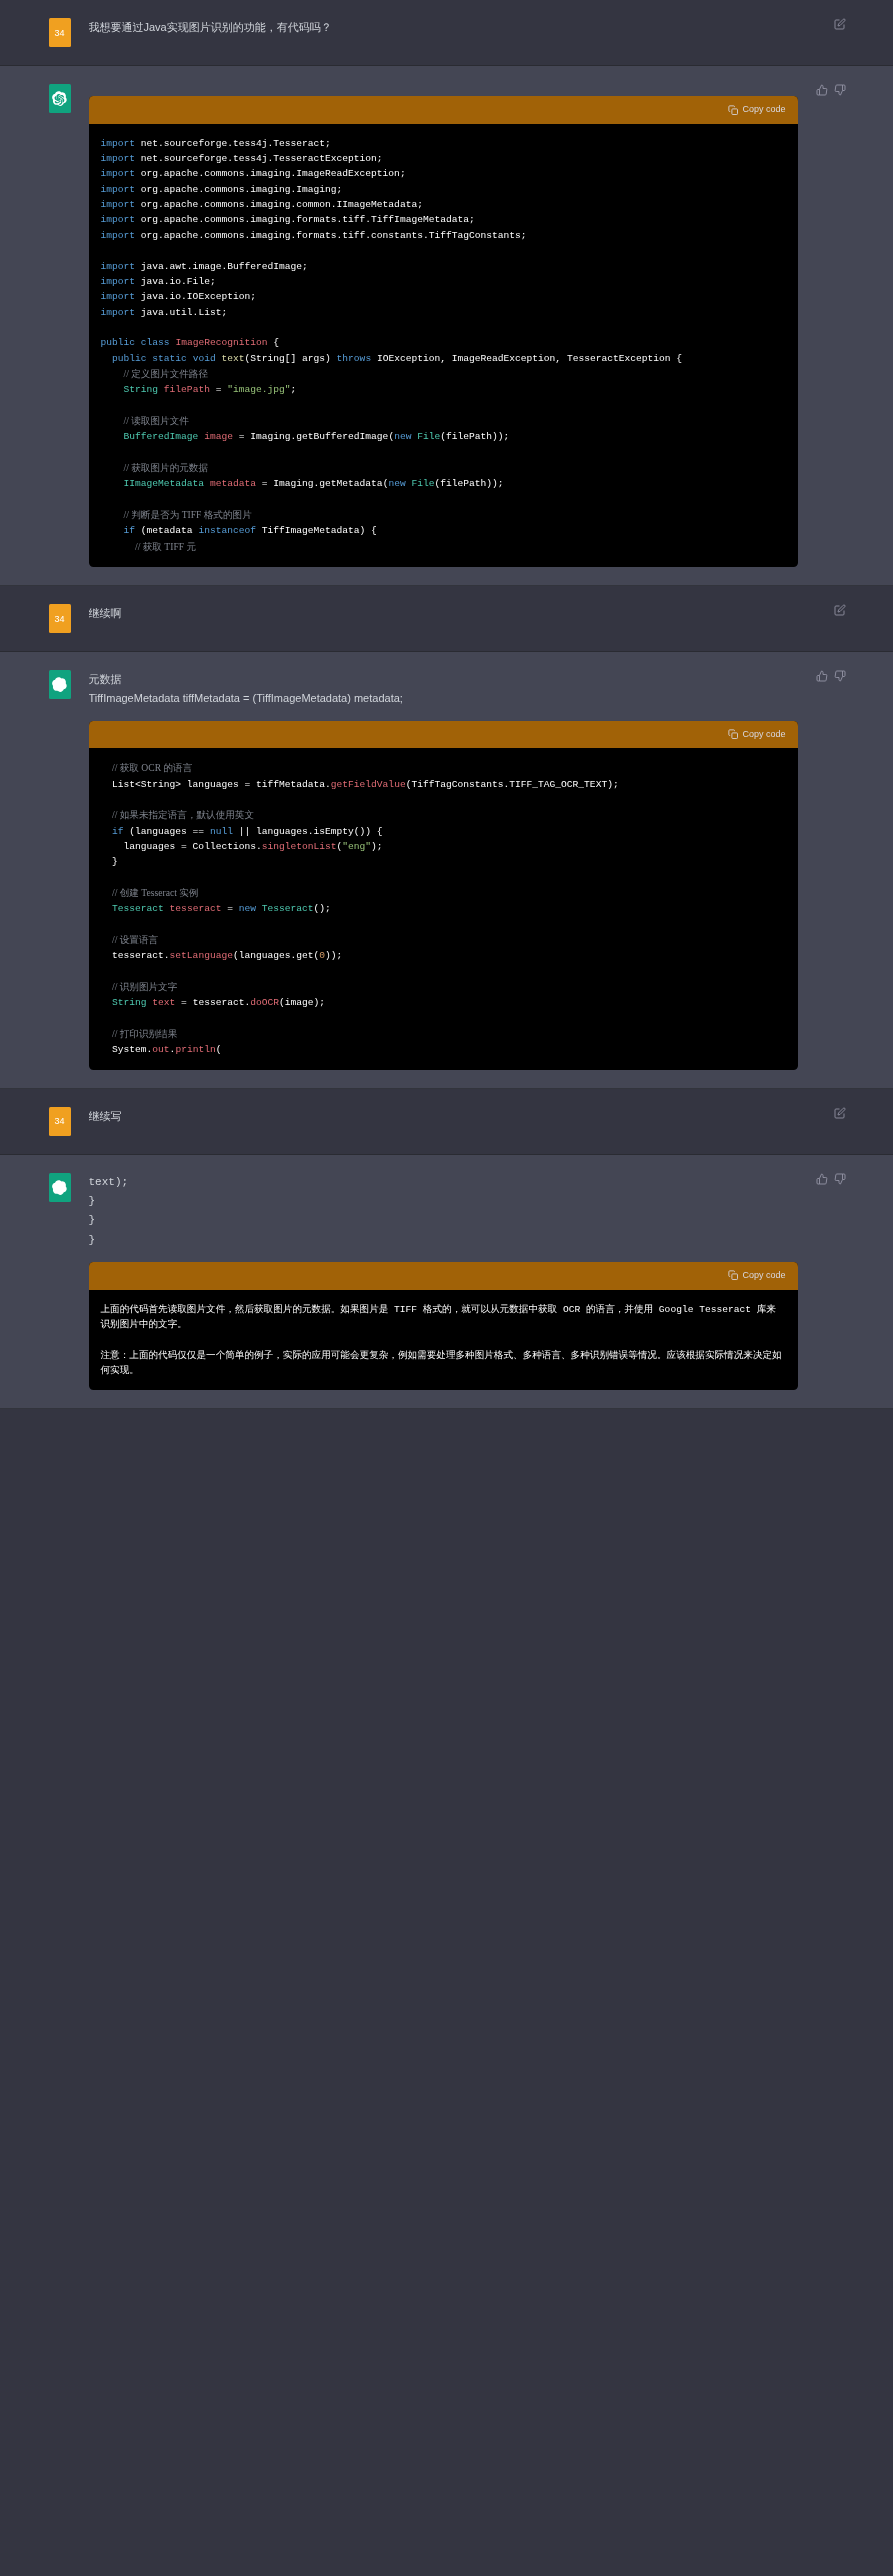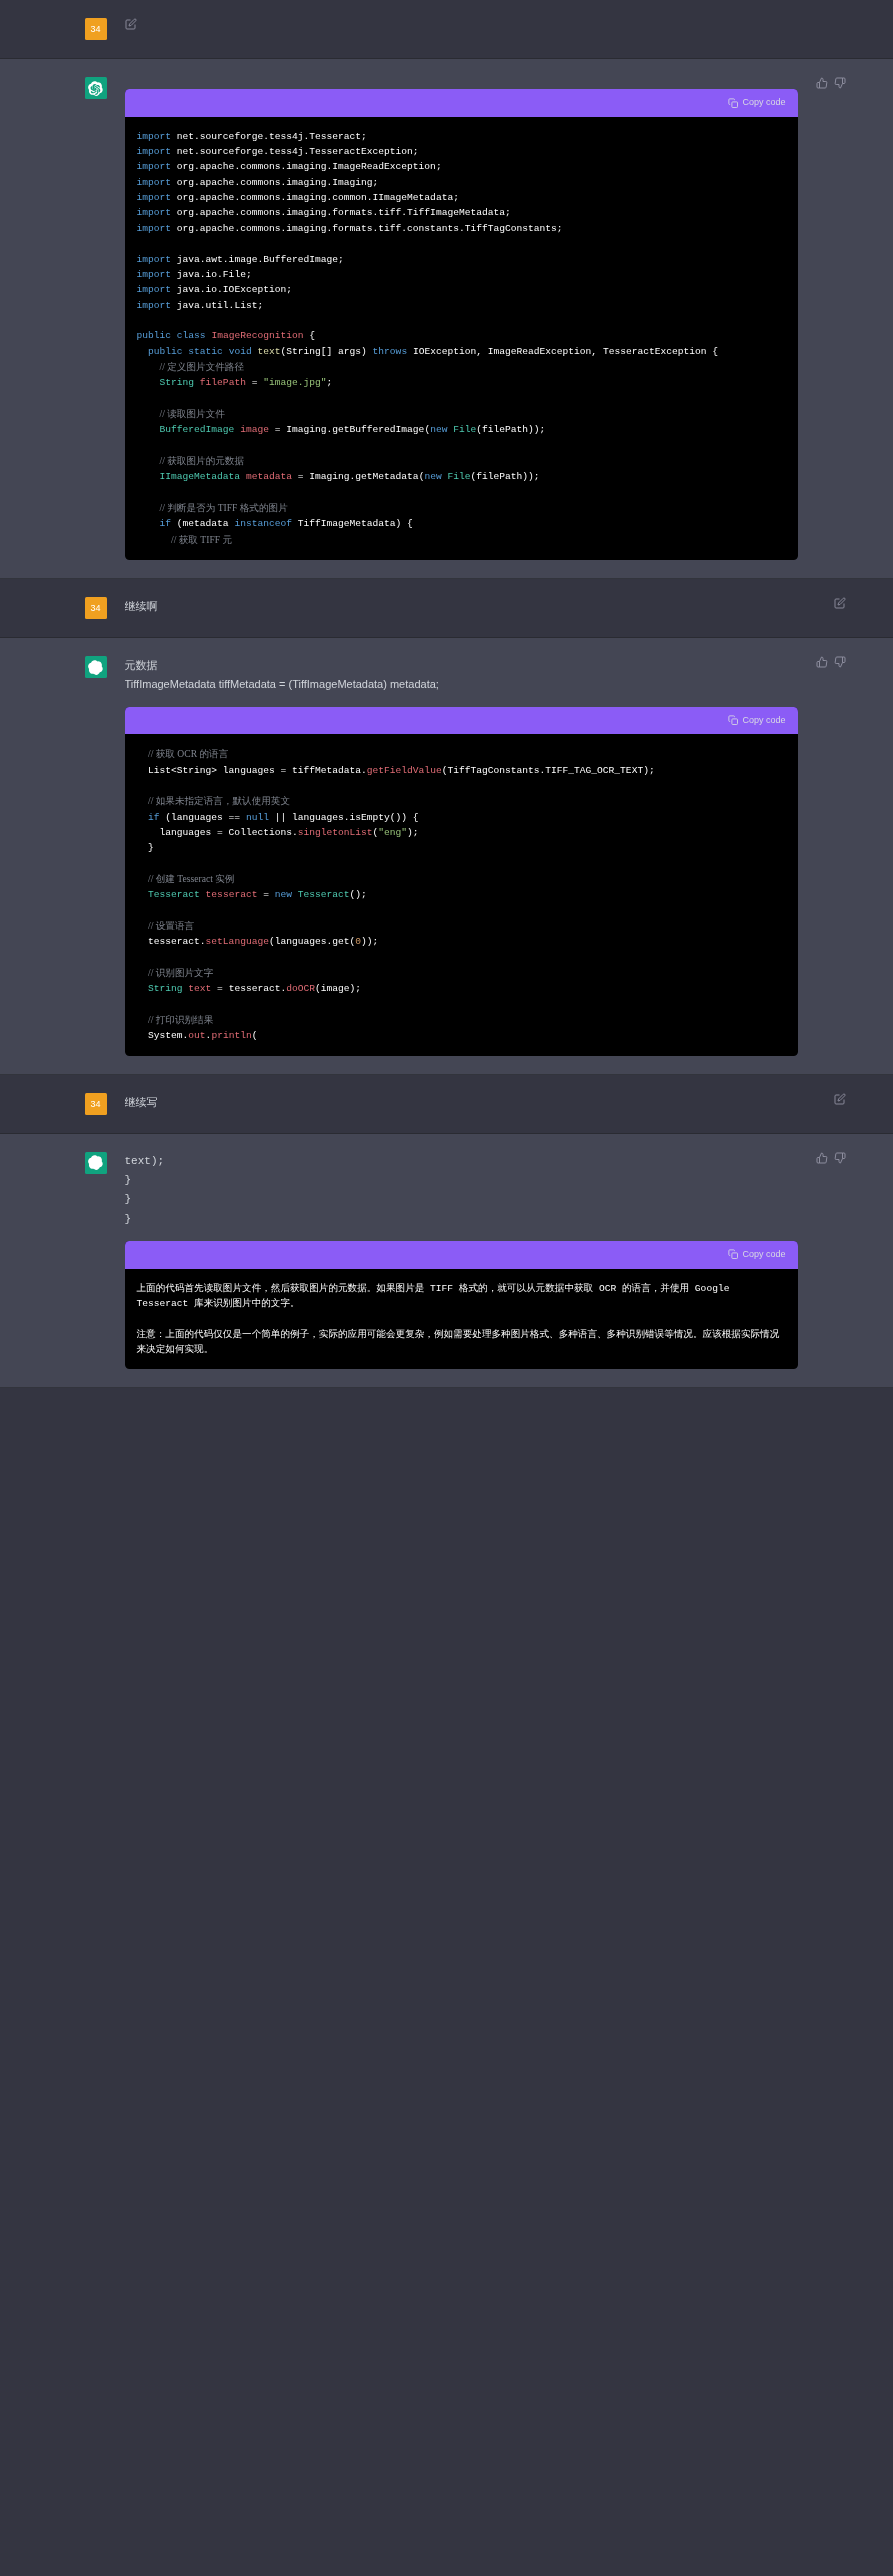--- a/index.html
+++ b/index.html
@@ -17,29 +17,28 @@
   .assistant-row { background: #444654; }
   .message-inner {
     max-width: 845px;
     margin: 0 auto;
     display: flex;
     gap: 18px;
     padding: 0 24px;
     align-items: flex-start;
   }
   .avatar {
-    width: 22px; height: 22px;
+    width: 22px; height: 29px;
     border-radius: 1.5px;
     display: flex;
     align-items: center;
     justify-content: center;
     font-size: 10.4px;
     flex-shrink: 0;
     color: #fff;
-    margin-left: 36px;
   }
   .user-avatar { background: #f0a020; font-weight: 500; font-size: 9px;}
   .assistant-avatar { background: #10a37f; }
   .assistant-avatar svg { width: 15px; height: 15px; }
   .message-content {
     flex: 1;
     font-size: 11px;
     line-height: 1.75;
     overflow: hidden;
   }
@@ -54,21 +53,21 @@
     cursor: pointer;
     opacity: 0.7;
   }
   .code-block {
     margin-top: 12px;
     border-radius: 4.4px;
     overflow: hidden;
     background: #000;
   }
   .code-header {
-    background: #8b5cf6;
+    background: #a16207;
     padding: 6px 12px;
     display: flex;
     justify-content: flex-end;
     align-items: center;
     color: #d9d9e3;
     font-size: 9px;
   }
   .copy-btn {
     display: flex;
     align-items: center;
@@ -97,20 +96,21 @@
     font-family: Liberation Mono, monospace;
     white-space: pre-wrap;
   }
 </style>
 </head>
 <body>
 
 <div class="message-row user-row">
   <div class="message-inner">
     <div class="avatar user-avatar">34</div>
+    <div class="message-content">我想要通过Java实现图片识别的功能，有代码吗？</div>
     <div class="message-actions">
       <svg class="action-icon" viewBox="0 0 24 24" fill="none" stroke="currentColor" stroke-width="2">
           <path d="M11 4H4a2 2 0 0 0-2 2v14a2 2 0 0 0 2 2h14a2 2 0 0 0 2-2v-7"></path>
           <path d="M18.5 2.5a2.121 2.121 0 0 1 3 3L12 15l-4 1 1-4 9.5-9.5z"></path>
         </svg>
     </div>
   </div>
 </div>
 
 <div class="message-row assistant-row">

